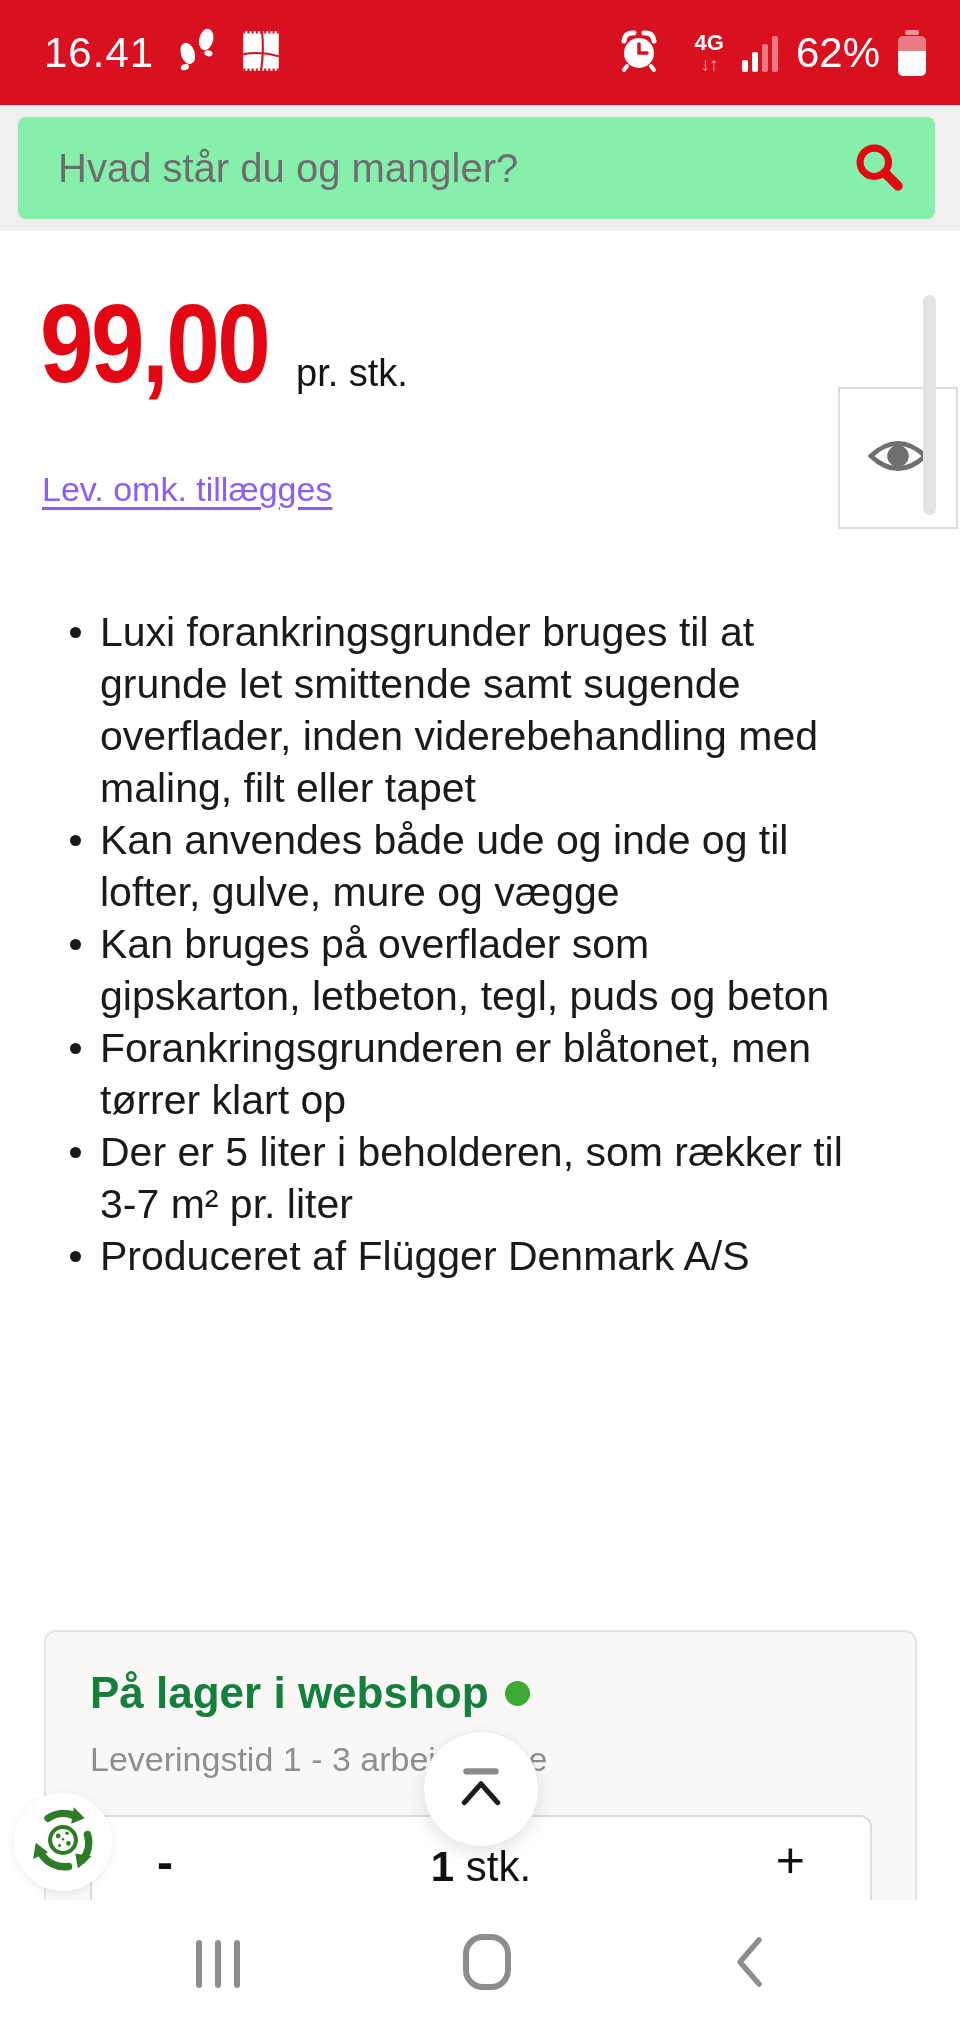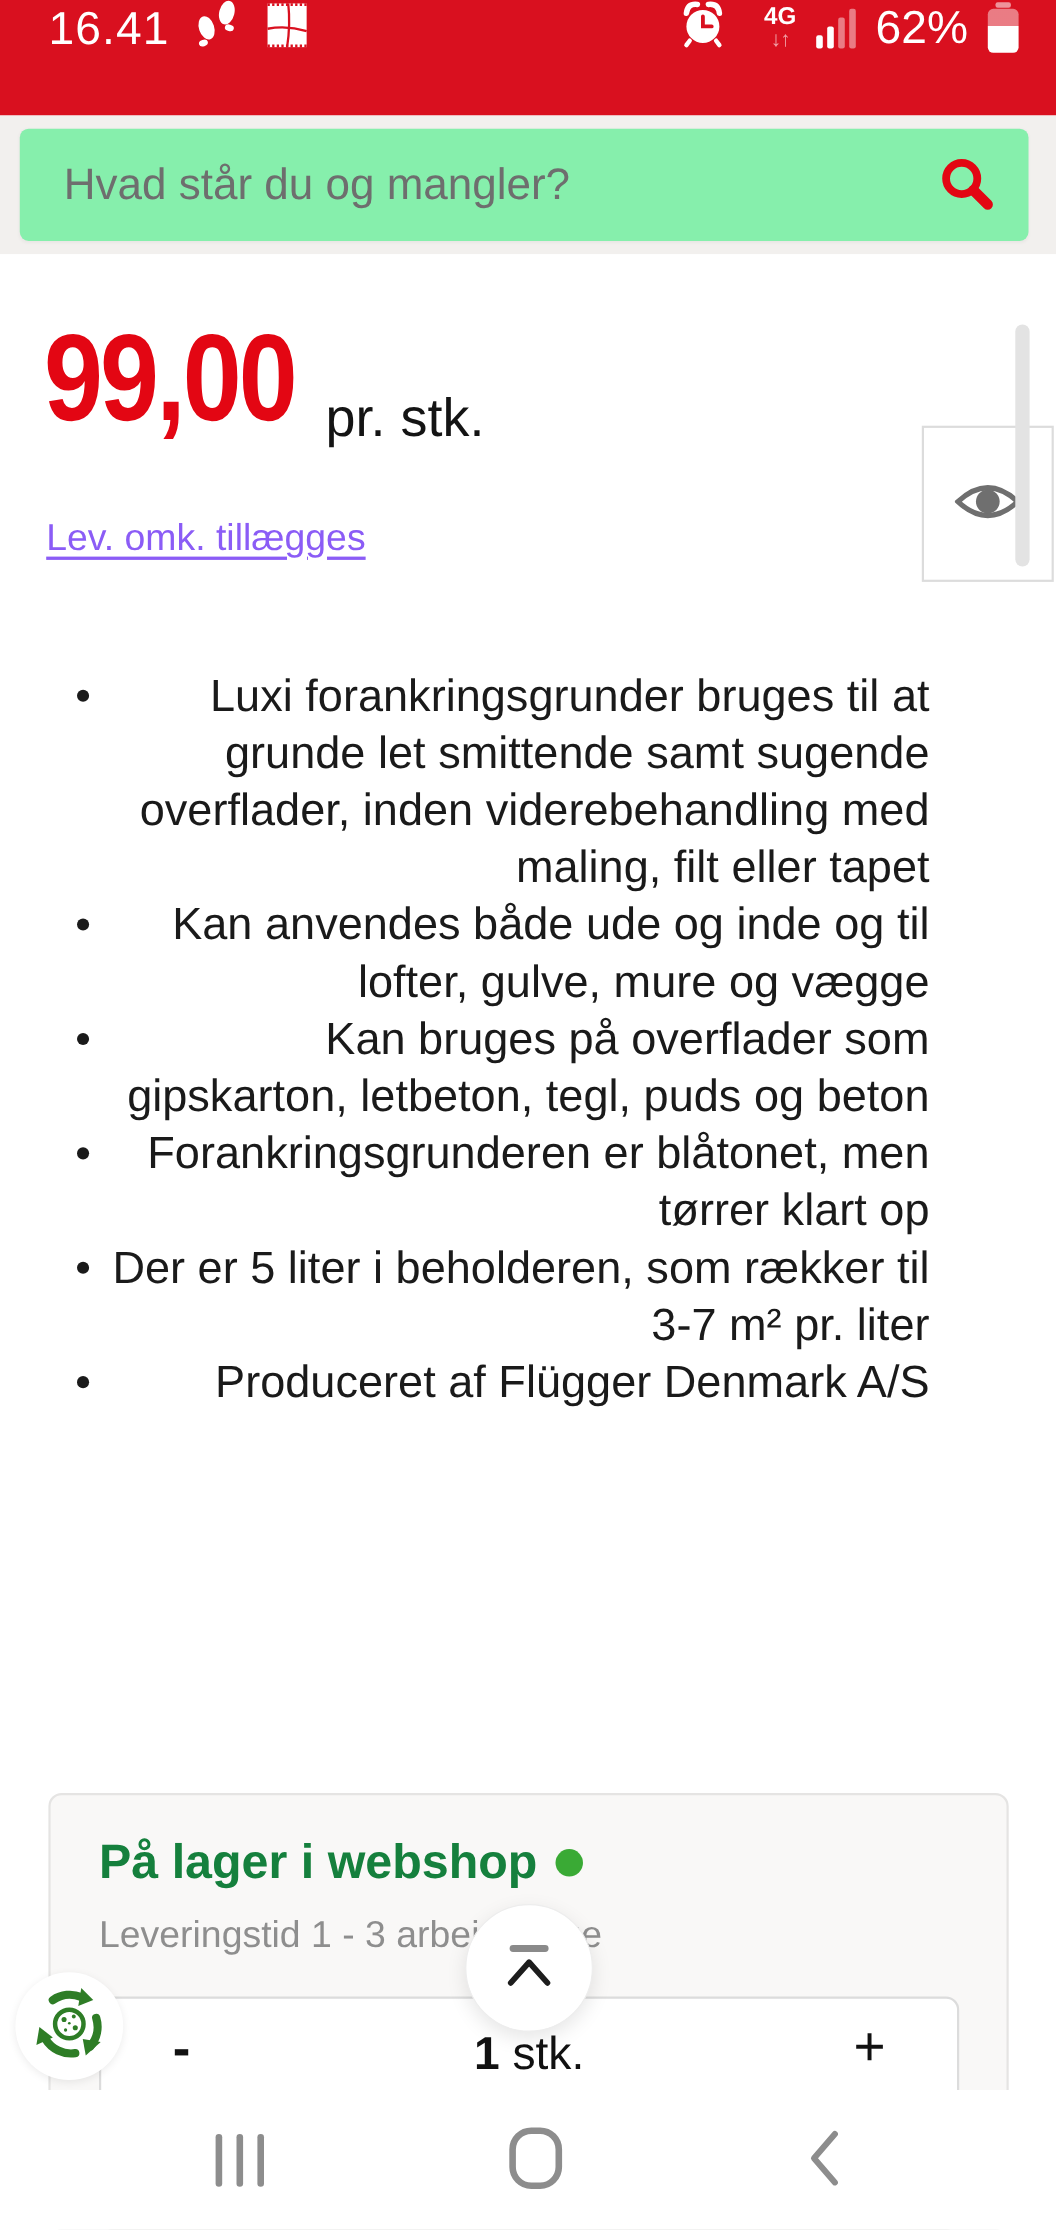--- a/index.html
+++ b/index.html
@@ -6,21 +6,21 @@
   body { font-family:"Liberation Sans", sans-serif; }
   #screen {
     position:relative; width:960px; height:2027px; background:#ffffff;
     overflow:hidden; margin:0 auto;
   }
 
   
   .status-bar {
     position:absolute; left:0; top:0; width:960px; height:105px;
     background:#d9101f; color:#fff; box-sizing:border-box;
-    display:flex; align-items:flex-start; justify-content:space-between;
+    display:flex; align-items:center; justify-content:space-between;
     padding:0 34px 0 44px;
   }
   .sb-left { display:flex; align-items:center; gap:20px; }
   .sb-right { display:flex; align-items:center; gap:18px; }
   .sb-time { font-size:42px; letter-spacing:1px; }
   .sb-pct { font-size:42px; }
   .net-block { display:flex; flex-direction:column; align-items:center; line-height:1;margin-left:16px; }
   .net-4g { font-size:22px; font-weight:700; }
   .net-arrows { font-size:19px; color:rgba(255,255,255,.6); margin-top:1px; letter-spacing:-1px; }
   .signal { display:flex; align-items:flex-end; gap:4px; height:38px; }
@@ -48,37 +48,37 @@
   .search-bar input::placeholder { color:#6e6e6e; opacity:1; }
   .search-btn { width:52px; height:52px; border:none; background:transparent; padding:0; cursor:pointer;
     display:flex; align-items:center; justify-content:center; }
 
   
   .price-amount {
     position:absolute; left:40px; top:288px; line-height:1;
     font-size:112px; font-weight:800; color:#e30613; letter-spacing:-3px;
     transform:scaleX(.86); transform-origin:left top;
   }
-  .price-unit { position:absolute; left:296px; top:352px; font-size:49px; color:#141414; }
+  .price-unit { position:absolute; left:296px; top:352px; font-size:38px; color:#141414; }
   .price-per-liter { position:absolute; left:42px; top:412px; font-size:37px; font-style:italic; color:#8a8a8a; }
   .delivery-link { position:absolute; left:42px; top:470px; font-size:34px; color:#8b5cf6;
     text-decoration:underline; text-underline-offset:6px; cursor:pointer; }
 
   
   .eye-box {
     position:absolute; left:838px; top:387px; width:120px; height:142px;
     background:#fff; border:2px solid #dcdcdc; box-sizing:border-box;
     display:flex; align-items:center; justify-content:center; cursor:pointer;
   }
   .page-scrollbar { position:absolute; left:923px; top:295px; width:13px; height:220px;
     background:#e3e3e3; border-radius:7px; z-index:3; }
 
   
   .bullets { position:absolute; left:100px; top:606px; width:745px;
-    margin:0; padding:0; list-style:none;text-align:right; }
+    margin:0; padding:0; list-style:none; }
   .bullets li { position:relative; font-size:41px; line-height:52px; color:#1a1a1a; }
   .bullets li::before { content:""; position:absolute; left:-30px; top:21px;
     width:11px; height:11px; border-radius:50%; background:#1a1a1a; }
 
   
   .stock-card { position:absolute; left:44px; top:1630px; width:873px; height:397px;
     background:#f9f8f7; border:2px solid #e5e4e3; border-radius:12px; box-sizing:border-box; }
   .stock-title { position:absolute; left:90px; top:1668px; display:flex; align-items:center; gap:16px; }
   .stock-title .txt { font-size:44px; font-weight:700; color:#15803d; }
   .stock-dot { width:25px; height:25px; border-radius:50%; background:#3aaa35; }

